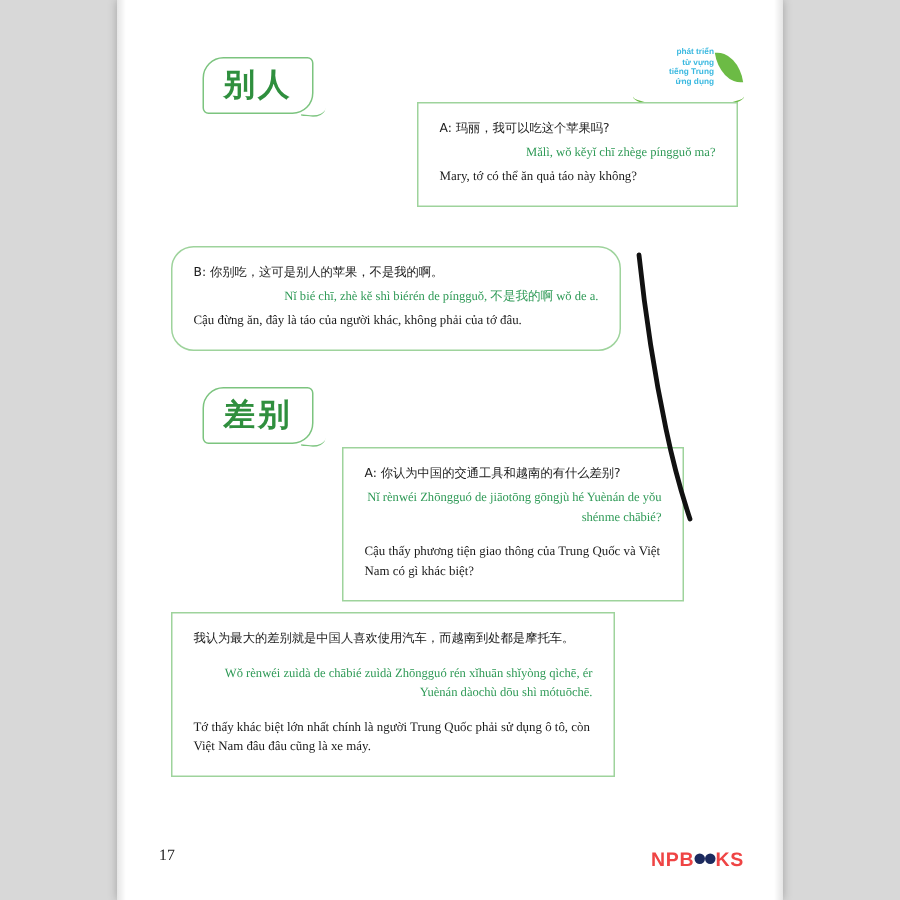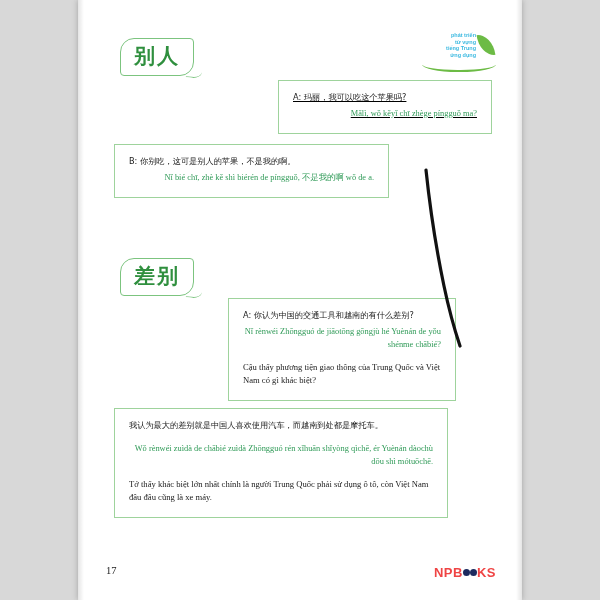--- a/index.html
+++ b/index.html
@@ -83,20 +83,21 @@
 
   
   .heading {
     position: absolute;
     font-family: "Liberation Serif", serif;
     color: #2f8f3e;
     font-size: 21px;
     font-weight: bold;
     letter-spacing: 2px;
     padding: 4px 14px 6px 14px;
+    margin-left: 15px;
   }
   .heading .hl-box {
     position: absolute;
     left: 0; top: 0; right: 0; bottom: 0;
     border: 1.6px solid #7cc47f;
     border-radius: 14px 4px 14px 4px;
     pointer-events: none;
   }
   .heading .hl-tail {
     position: absolute;
@@ -139,24 +140,24 @@
     text-align: right;
   }
   .line.vi {
     font-family: "Liberation Serif", serif;
     font-size: 8.6px;
     line-height: 13px;
     color: #1a1a1a;
   }
   .line.spacer { height: 4px; }
 
-  #bubble-1 { left: 200px; top: 80px;  width: 214px; text-decoration: underline; }
-  #bubble-2 { left: 36px;  top: 144px; width: 275px; }
+  #bubble-1 { left: 200px; top: 68px;  width: 214px; }
+  #bubble-2 { left: 36px;  top: 164px; width: 300px; border-radius: 15px; }
   #bubble-3 { left: 150px; top: 298px; width: 228px; }
-  #bubble-4 { left: 36px;  top: 408px; width: 334px; }
+  #bubble-4 { left: 36px;  top: 408px; width: 296px; }
 
   
   .ink {
     position: absolute;
     left: 340px;
     top: 168px;
     width: 60px;
     height: 200px;
     pointer-events: none;
   }
@@ -209,25 +210,27 @@
 
   <div class="heading" id="heading-1">
     <span>别人</span>
     <span class="hl-box"></span>
     <span class="hl-tail"></span>
   </div>
 
   <div class="bubble" id="bubble-1">
     <p class="line zh">A: 玛丽，我可以吃这个苹果吗?</p>
     <p class="line py">Mǎlì, wǒ kěyǐ chī zhège píngguǒ ma?</p>
+    <p class="line vi">Mary, tớ có thể ăn quả táo này không?</p>
   </div>
 
   <div class="bubble" id="bubble-2">
     <p class="line zh">B: 你别吃，这可是别人的苹果，不是我的啊。</p>
     <p class="line py">Nǐ bié chī, zhè kě shì biérén de píngguǒ, 不是我的啊 wǒ de a.</p>
+    <p class="line vi">Cậu đừng ăn, đây là táo của người khác, không phải của tớ đâu.</p>
   </div>
 
   <div class="heading" id="heading-2">
     <span>差别</span>
     <span class="hl-box"></span>
     <span class="hl-tail"></span>
   </div>
 
   <div class="bubble" id="bubble-3">
     <p class="line zh">A: 你认为中国的交通工具和越南的有什么差别?</p>

